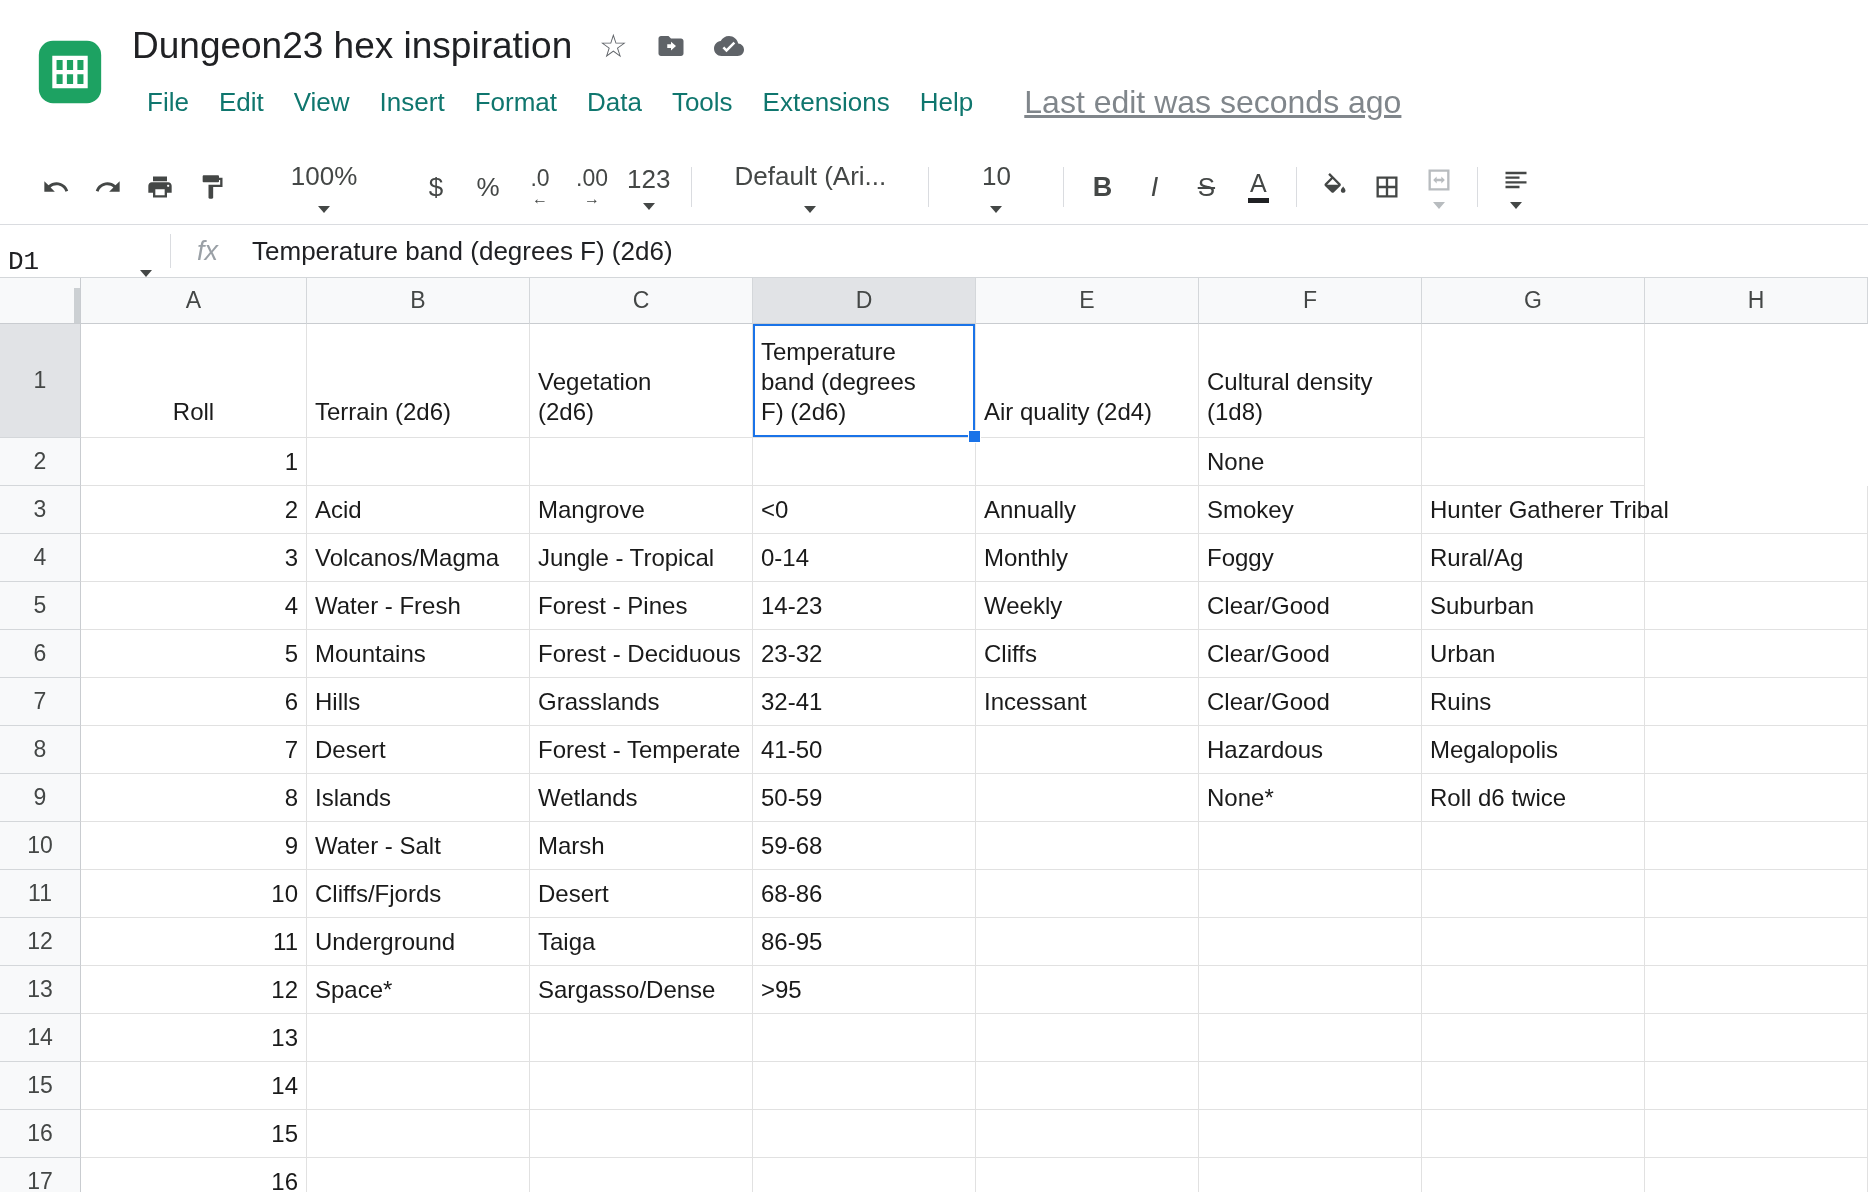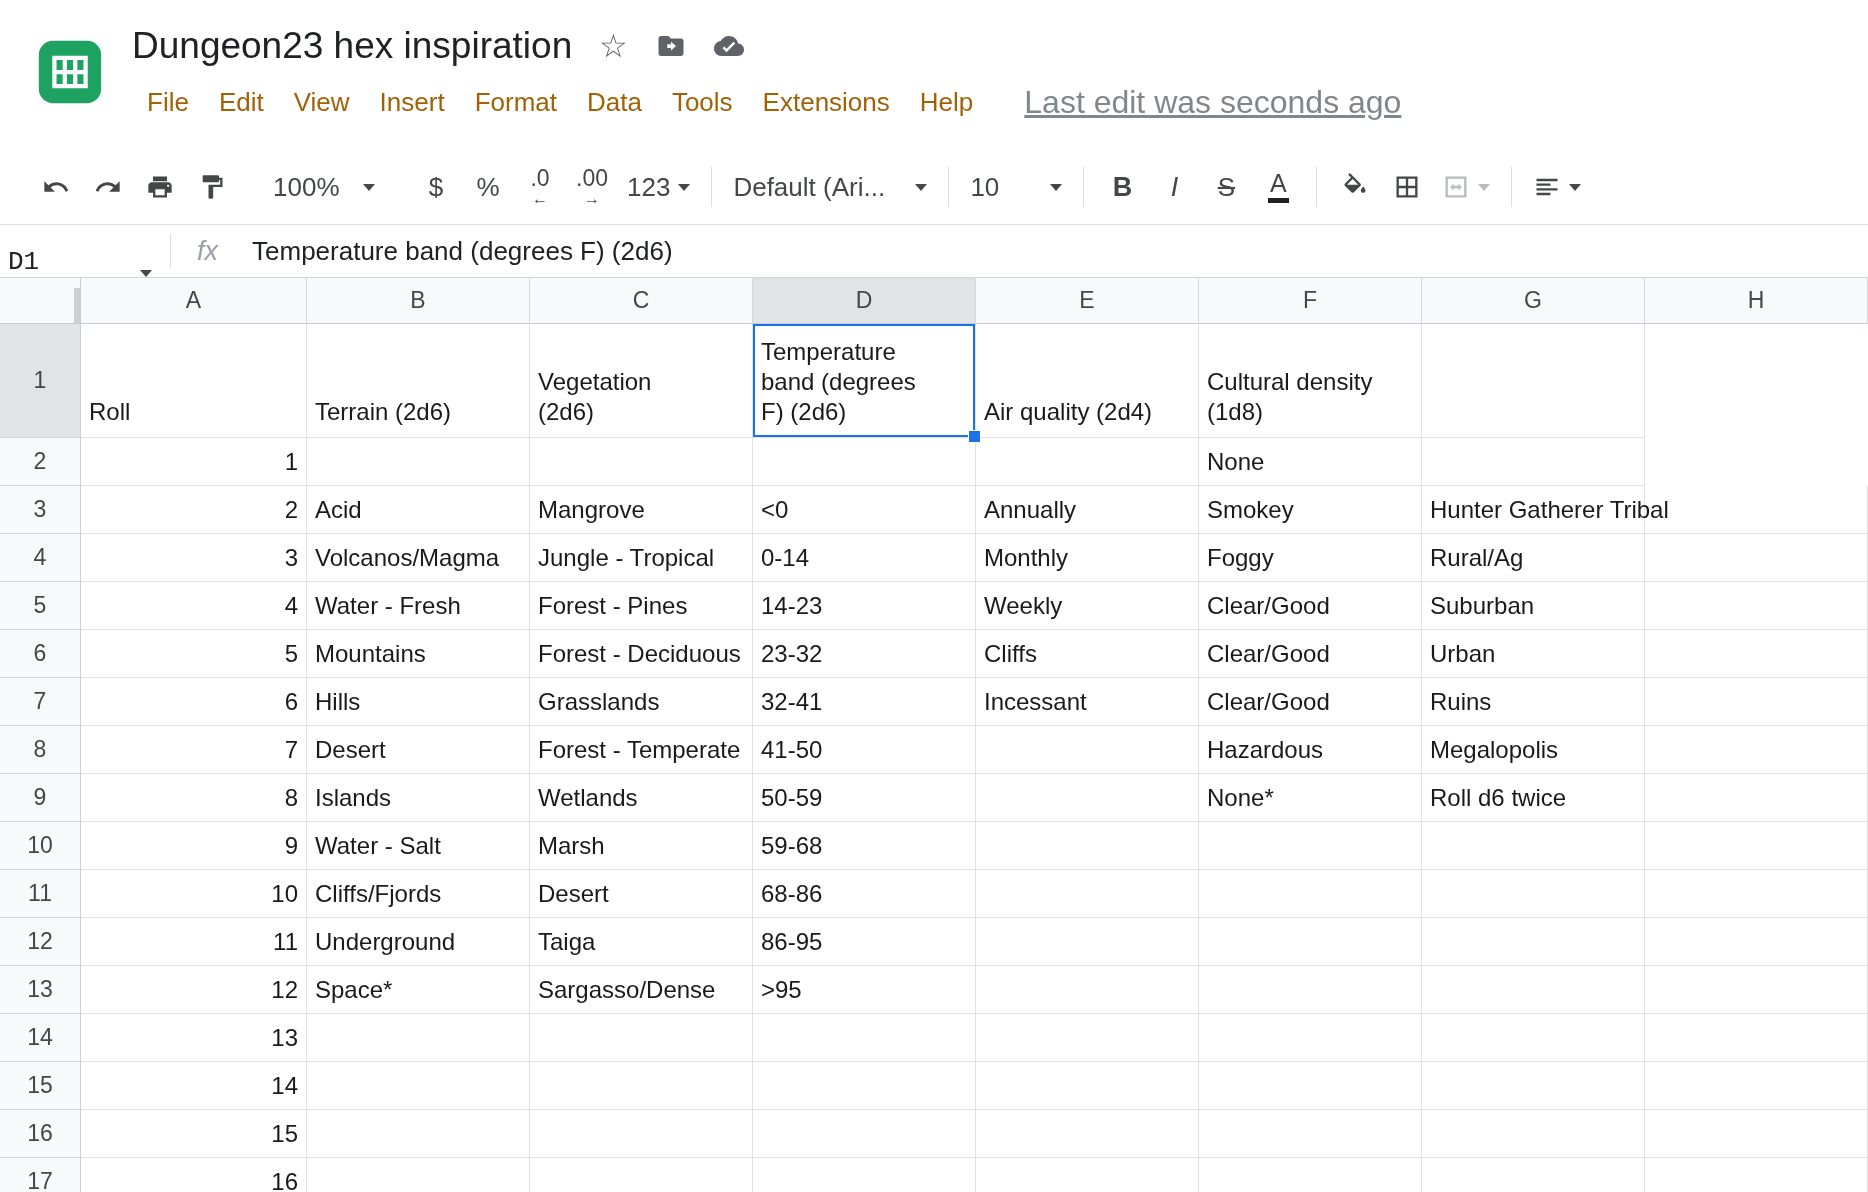--- a/index.html
+++ b/index.html
@@ -9,27 +9,27 @@
   
   .titlebar { height:150px; position:relative; }
   .logo { position:absolute; left:36px; top:38px; width:68px; height:68px; }
   .tb-main { padding:16px 0 0 132px; }
   .title-row { display:flex; align-items:center; gap:24px; height:60px; }
   .doc-title { font-size:37px; color:#202124; white-space:nowrap; }
   .title-ic { width:34px; height:34px; display:flex; align-items:center; justify-content:center;
               color:#5f6368; font-size:32px; }
   .title-ic svg { width:30px; height:30px; fill:#5f6368; }
   .menu-row { display:flex; align-items:center; margin-top:4px; }
-  .menu-item { font-size:26px; color:#a16207; padding:7px 15px; border-radius:6px; cursor:default; }
+  .menu-item { font-size:26px; color:#0f766e; padding:7px 15px; border-radius:6px; cursor:default; }
   .last-edit { margin-left:36px; font-size:32px; color:#80868b; text-decoration:underline; white-space:nowrap; }
 
   
   .toolbar { height:74px; display:flex; align-items:center; padding-left:30px; }
   .tbtn { min-width:52px; height:52px; display:flex; align-items:center; justify-content:center;
-          gap:8px; padding:0 9px; border-radius:4px; color:#444746; font-size:26px; white-space:nowrap; }
+          gap:8px; padding:0 9px; border-radius:4px; color:#444746; font-size:26px; white-space:nowrap;flex-direction:column; }
   .tbtn svg { width:28px; height:28px; fill:#444746; }
   .tbtn.disabled, .tbtn.disabled svg { color:#b8bcbf; fill:#b8bcbf; }
   .caret { width:0; height:0; border-left:6px solid transparent; border-right:6px solid transparent;
            border-top:7px solid #444746; }
   .tbtn.disabled .caret { border-top-color:#b8bcbf; }
   .tdiv { width:1px; height:40px; background:#dadce0; margin:0 12px; flex:none; }
   .gap { width:26px; flex:none; }
   .bold-b { font-weight:700; font-size:27px; }
   .ital-i { font-style:italic; font-size:27px; }
   .strike-s { text-decoration:line-through; font-size:26px; }
@@ -61,21 +61,21 @@
   .ch.sel { background:#e1e3e6; }
   .gridbody { height:868px; overflow:hidden; background:#fff; }
   .grow { display:flex; height:48px; }
   .grow.r1 { height:114px; }
   .rh { width:81px; flex:none; background:#f8f9fa; border-right:1px solid #c9ccd0; border-bottom:1px solid #d4d7da;
         display:flex; align-items:center; justify-content:center; font-size:23px; color:#444746; }
   .rh.sel { background:#e1e3e6; }
   .cell { width:223px; flex:none; border-right:1px solid #e1e1e1; border-bottom:1px solid #e1e1e1;
           display:flex; align-items:center; padding:0 8px; font-size:24px; color:#1a1a1a;
           overflow:hidden; white-space:nowrap; }
-  .cell.cA { width:226px; }
+  .cell.cA { width:226px;justify-content:center; }
   .cell.num { justify-content:flex-end; }
   .cell.ovf { overflow:visible; position:relative; z-index:1; }
   .grow.r1 .cell { align-items:flex-end; padding-bottom:10px; white-space:normal; line-height:30px; }
   .grow.r1 .cell.cF { white-space:nowrap; }
   .grow.r1 .cell .in { display:block; }
   .grow.r1 .cC .in { max-width:146px; }
   .grow.r1 .cD .in { max-width:175px; }
   .grow.r1 .cE .in { max-width:176px; }
   .grow.r1 .cG .in { max-width:204px; }
   .cell.selcell { box-shadow: inset 0 0 0 2px #1a73e8; overflow:visible; position:relative; z-index:2; }

